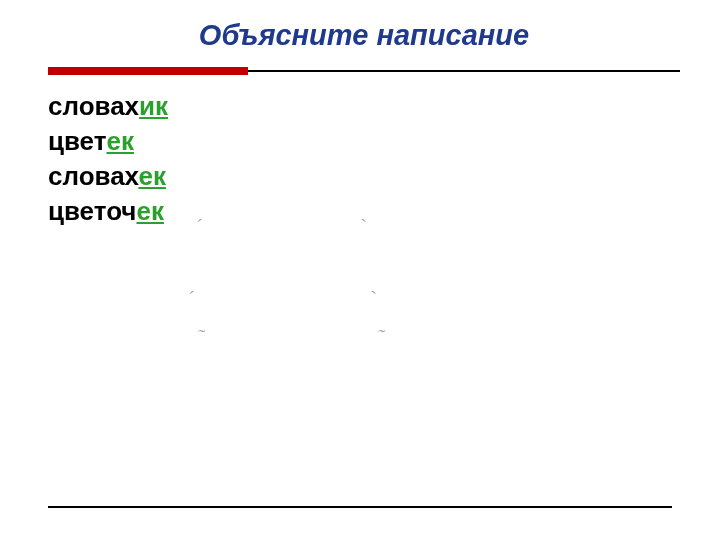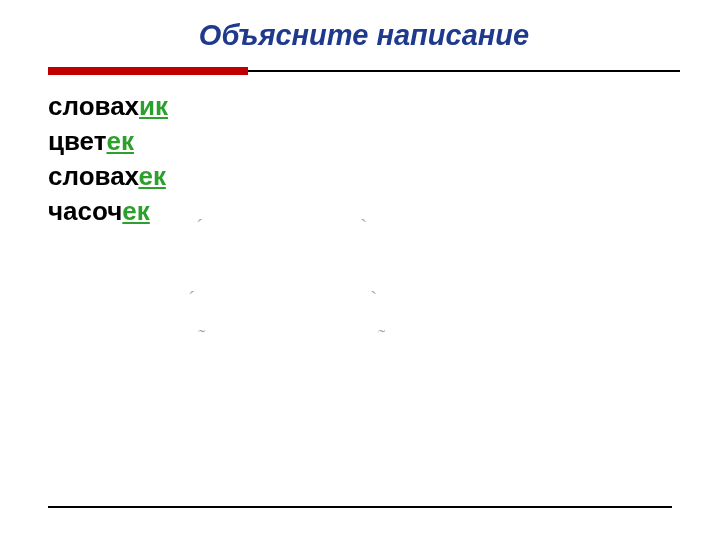--- a/index.html
+++ b/index.html
@@ -97,21 +97,21 @@
     <div class="word">
       <span>словах</span><span class="suffix">ик</span>
     </div>
     <div class="word">
       <span>цвет</span><span class="suffix">ек</span>
     </div>
     <div class="word">
       <span>словах</span><span class="suffix">ек</span>
     </div>
     <div class="word">
-      <span>часоч</span><span class="suffix">ек</span>
+      <span>цветоч</span><span class="suffix">ек</span>
     </div>
   </div>
 
   <span class="accent" style="left:196px; top:216px;">´</span>
   <span class="accent" style="left:360px; top:216px;">`</span>
   <span class="accent" style="left:188px; top:288px;">´</span>
   <span class="accent" style="left:370px; top:288px;">`</span>
   <span class="accent" style="left:198px; top:326px;">˜</span>
   <span class="accent" style="left:378px; top:326px;">˜</span>
 

